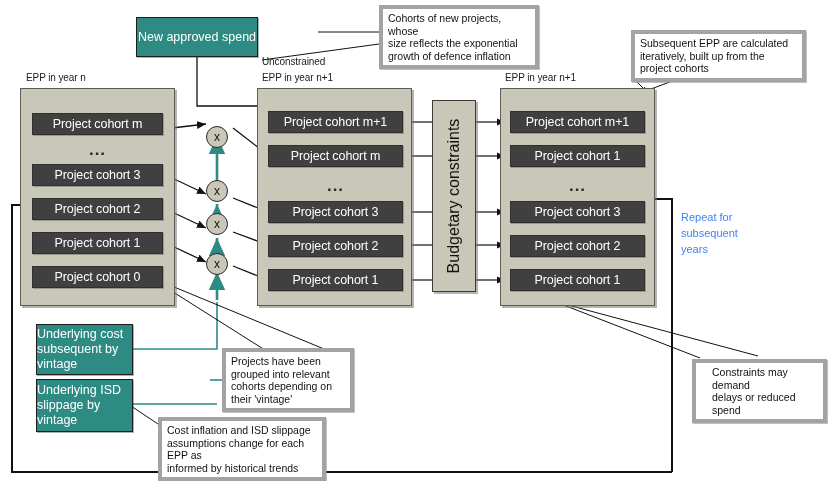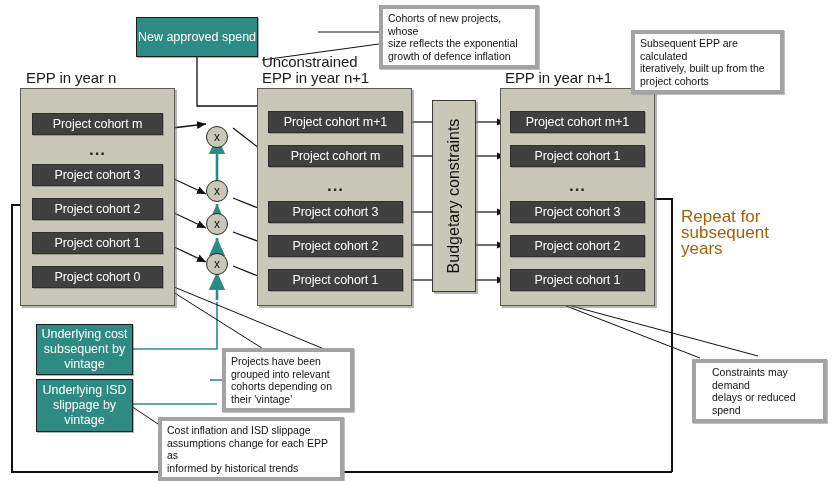--- a/index.html
+++ b/index.html
@@ -10,21 +10,21 @@
     font-family:"Liberation Sans", sans-serif;
     position:relative;
     overflow:hidden;
   }
   #stage { position:absolute; inset:0; }
 
   svg.wires { position:absolute; left:0; top:0; width:833px; height:481px; pointer-events:none; }
 
   .col-title {
     position:absolute;
-    font-size:15px;
+    font-size:10px;
     color:#1a1a1a;
     line-height:16px;
     white-space:pre-line;
     letter-spacing:-0.1px;
   }
 
   .panel {
     position:absolute;
     background:#c9c8b8;
     border:1px solid #5d5d55;
@@ -56,21 +56,20 @@
 
   .teal {
     position:absolute;
     background:#2e8b84;
     border:1px solid #1d1d1d;
     color:#ffffff;
     font-size:12.5px;
     display:flex;
     align-items:center;
     justify-content:center;
-    text-align:center;
     line-height:15px;
     box-shadow:1px 1px 0 rgba(40,70,70,0.4);
   }
 
   .vbox {
     position:absolute;
     background:#c9c8b8;
     border:1px solid #3a3a36;
     box-shadow:2px 2px 0 rgba(120,120,112,0.55);
   }
@@ -90,23 +89,23 @@
     color:#111111;
     font-size:10.5px;
     line-height:12.5px;
     padding:3px 4px 3px 5px;
     white-space:pre-line;
     box-shadow:1px 1px 0 rgba(150,150,150,0.6);
   }
 
   .plain {
     position:absolute;
-    font-size:17px;
+    font-size:11px;
     line-height:16px;
-    color:#a16207;
+    color:#3b82f6;
     white-space:pre-line;
   }
 
   .xnode {
     position:absolute;
     width:22px; height:22px;
     border-radius:50%;
     background:#c9c8b8;
     border:1.5px solid #2b2b2b;
     color:#111;
@@ -231,30 +230,30 @@
 by vintage</div>
 
   <div class="teal" style="left:36px; top:379px; width:97px; height:53px;">Underlying
 ISD slippage
 by vintage</div>
 
   <div class="note" style="left:379px; top:5px; width:160px;">Cohorts of new projects, whose
 size reflects the exponential
 growth of defence inflation</div>
 
-  <div class="note" style="left:631px; top:30px; width:153px;">Subsequent EPP are calculated
+  <div class="note" style="left:631px; top:30px; width:175px;">Subsequent EPP are calculated
 iteratively, built up from the
 project cohorts</div>
 
   <div class="note" style="left:222px; top:348px; width:132px;">Projects have been
 grouped into relevant
 cohorts depending on
 their 'vintage'</div>
 
-  <div class="note" style="left:158px; top:417px; width:186px;">Cost inflation and ISD slippage
+  <div class="note" style="left:158px; top:417px; width:168px;">Cost inflation and ISD slippage
 assumptions change for each EPP as
 informed by historical trends</div>
 
   <div class="note" style="left:692px; top:359px; width:135px;padding-left:16px;">Constraints may demand
 delays or reduced spend</div>
 
   <div class="plain" style="left:681px; top:209px; width:120px;">Repeat for
 subsequent
 years</div>
 

